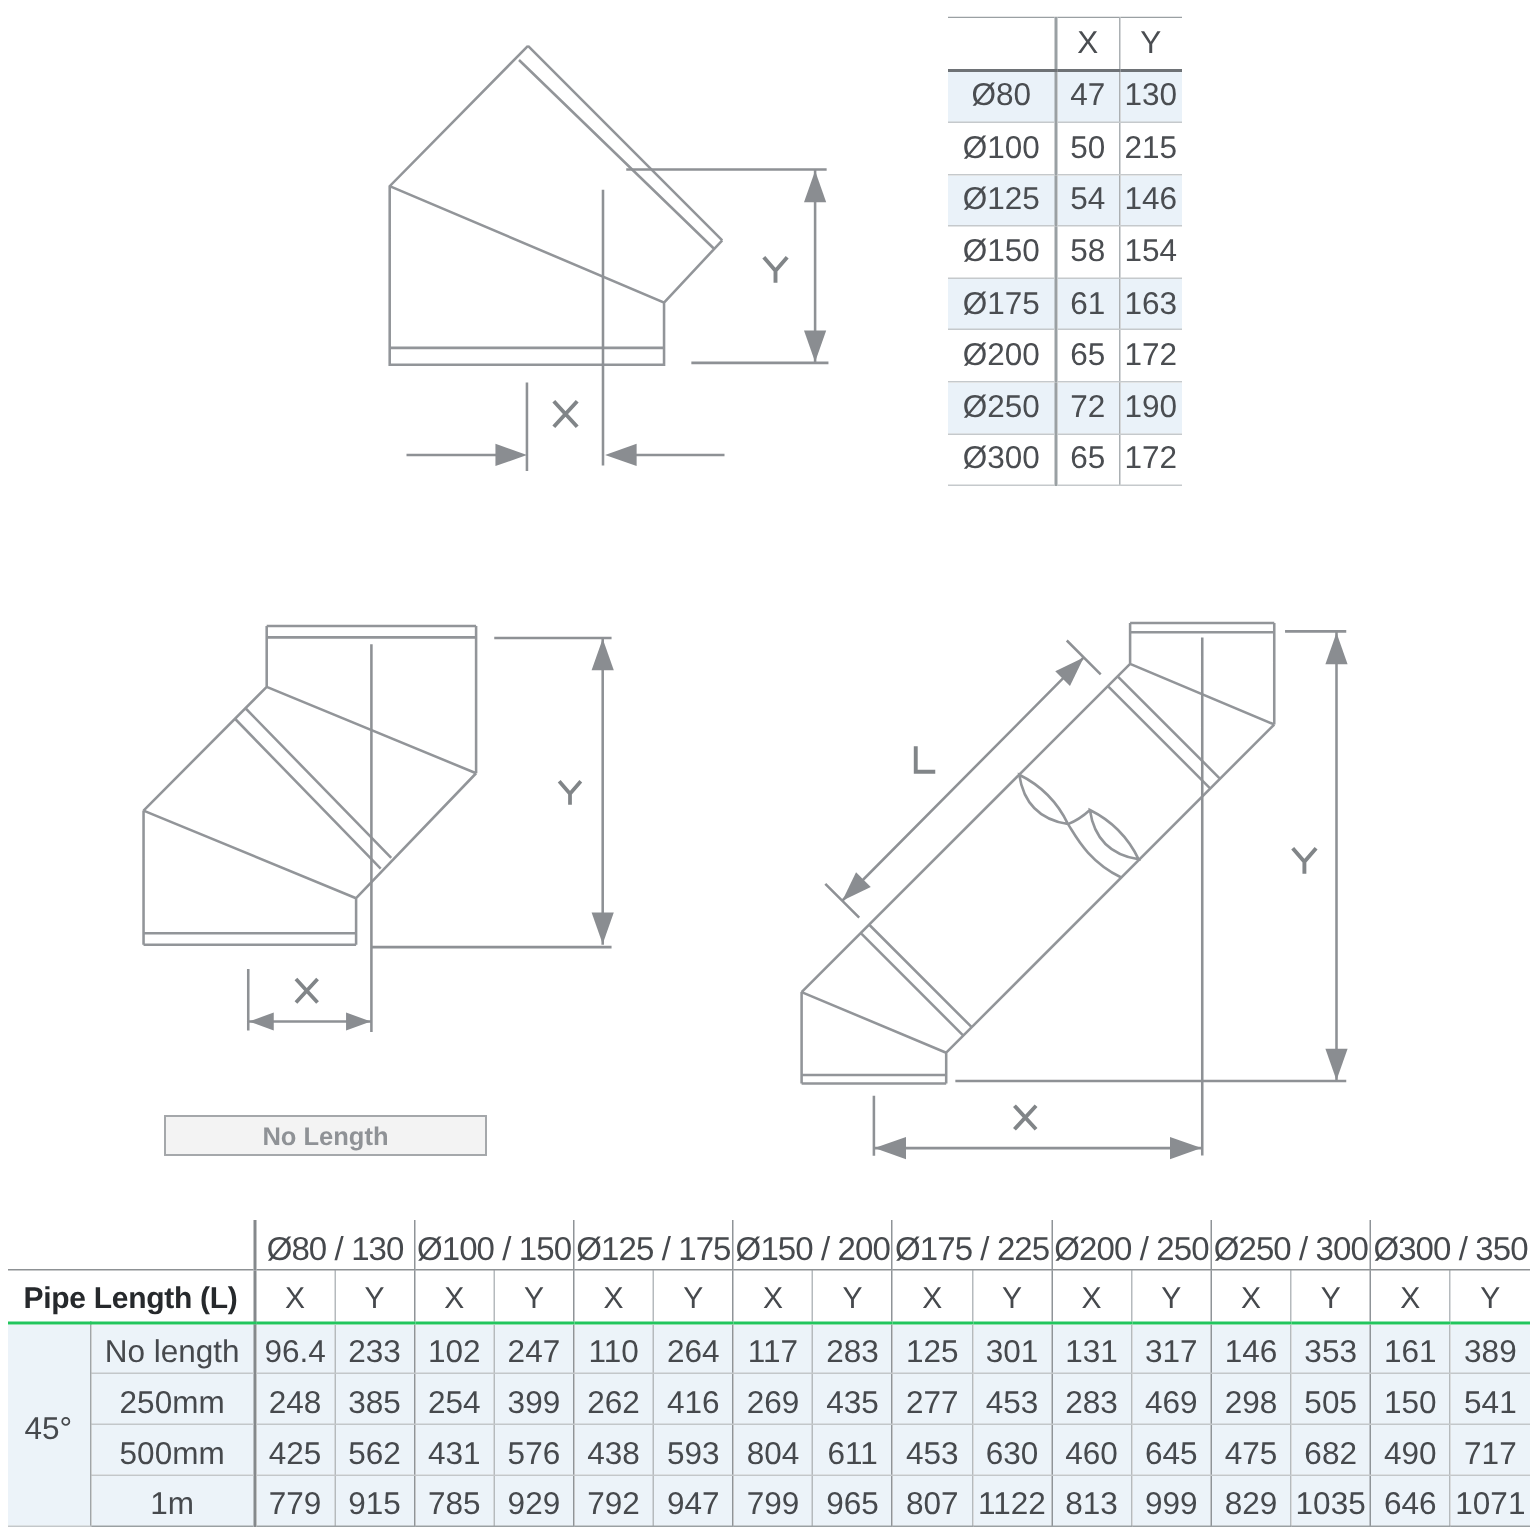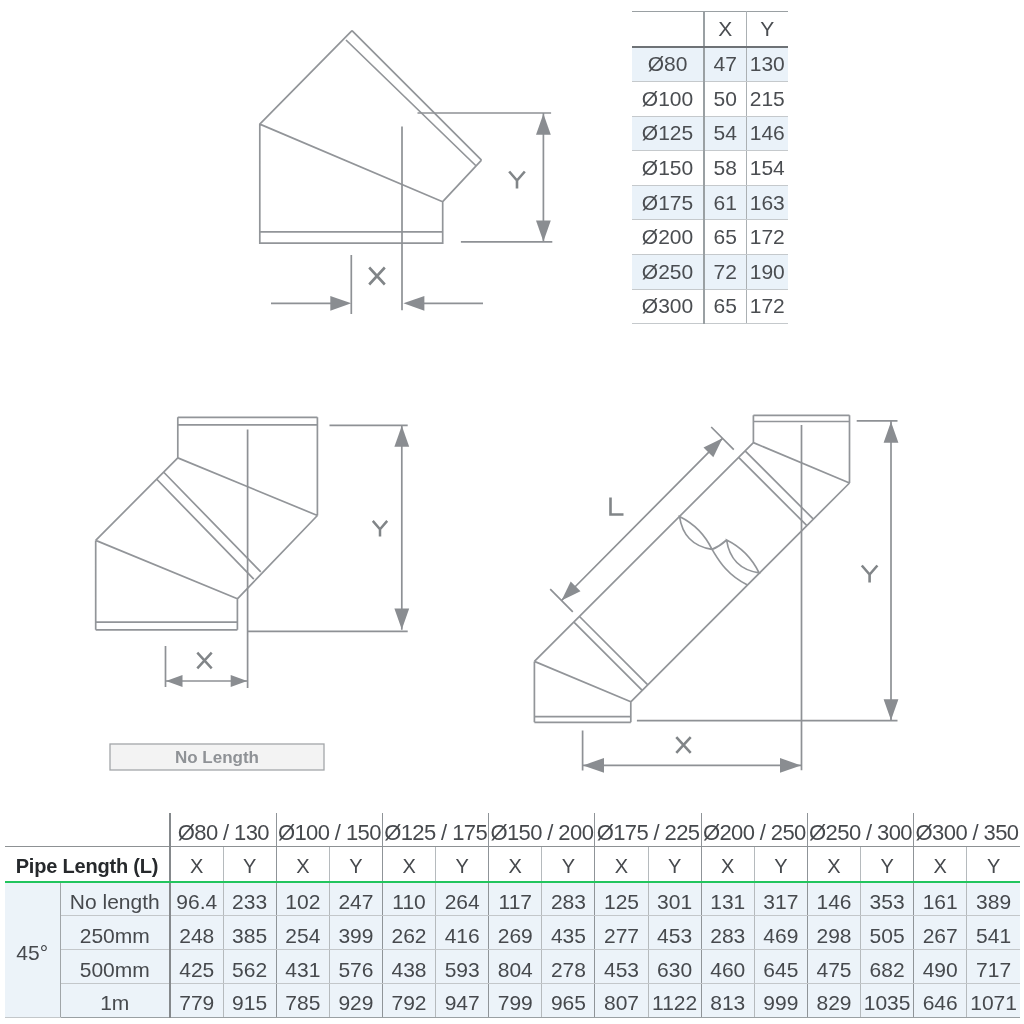--- a/index.html
+++ b/index.html
@@ -224,33 +224,33 @@
           <td class="sr">262</td>
           <td class="gr">416</td>
           <td class="sr">269</td>
           <td class="gr">435</td>
           <td class="sr">277</td>
           <td class="gr">453</td>
           <td class="sr">283</td>
           <td class="gr">469</td>
           <td class="sr">298</td>
           <td class="gr">505</td>
-          <td class="sr">267</td>
+          <td class="sr">150</td>
           <td>541</td>
         </tr>
 <tr class="d">
           <td class="dk">500mm</td>
           <td class="sr">425</td>
           <td class="gr">562</td>
           <td class="sr">431</td>
           <td class="gr">576</td>
           <td class="sr">438</td>
           <td class="gr">593</td>
           <td class="sr">804</td>
-          <td class="gr">278</td>
+          <td class="gr">611</td>
           <td class="sr">453</td>
           <td class="gr">630</td>
           <td class="sr">460</td>
           <td class="gr">645</td>
           <td class="sr">475</td>
           <td class="gr">682</td>
           <td class="sr">490</td>
           <td>717</td>
         </tr>
 <tr class="d dl">

